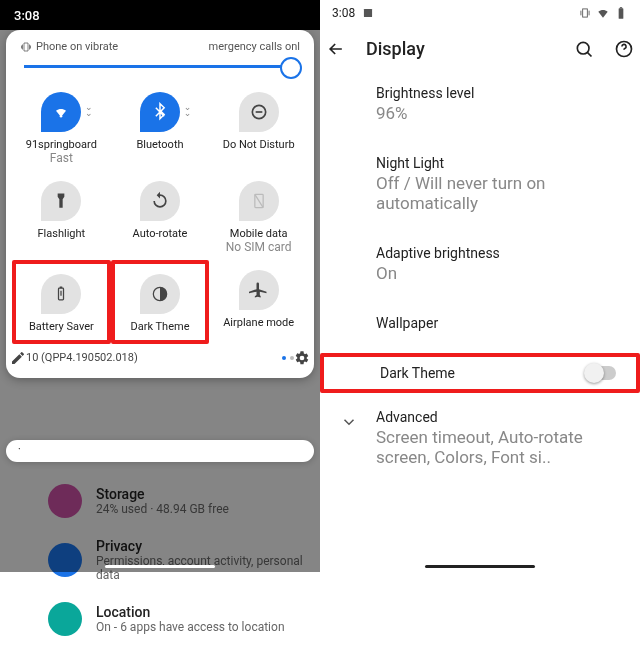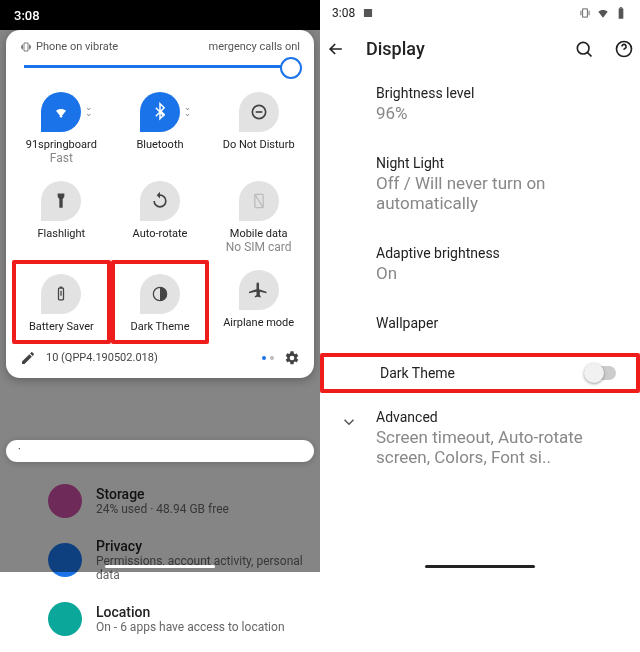--- a/index.html
+++ b/index.html
@@ -30,21 +30,21 @@
   .tile { display:flex; flex-direction:column; align-items:center; justify-content:flex-start; padding: 10px 4px 6px; position:relative; }
   .tile-icon { width: 40px; height: 40px; border-radius: 50% 50% 50% 0; background: #e2e2e2; color:#444; display:flex; align-items:center; justify-content:center; margin-bottom:6px; position:relative;}
   .tile-icon.on { background: #1a73e8; color:#fff; }
   .tile-icon.dis { background:#e2e2e2; color:#bbb; }
   .tile-icon svg { width:20px; height:20px; }
   .tile-label { font-size:11px; color:#222; text-align:center; line-height:1.2; }
   .tile-sub { font-size:12px; color:#888; text-align:center; }
   .tile .chev { position:absolute; top:22px; right:18px; font-size:9px; color:#888; line-height:0.7;}
   .hl { border: 4px solid #ef1c1c; border-radius:2px; }
 
-  .panel-bottom { display:flex; align-items:center; padding: 6px 14px; gap:10px; }
+  .panel-bottom { display:flex; align-items:center; padding: 6px 4px; }
   .panel-bottom svg { width:16px; height:16px; color:#444;}
   .build { font-size:11px; color:#444; flex:1;}
   .dots { display:flex; gap:4px; justify-content:center; margin-left:-30px;}
   .dot { width:4px;height:4px;border-radius:50%;background:#bbb;}
   .dot.on{background:#1a73e8;}
 
   .notif { position:absolute; top: 440px; left:6px; right:6px; height:22px; background:#fff; border-radius:12px; box-shadow:0 1px 6px rgba(0,0,0,0.2); padding:4px 12px; font-size:10px;}
   .navbar-l { position:absolute; bottom:4px; left:50%; transform:translateX(-50%); width:110px; height:3px; background:#fff; border-radius:3px; }
 
   

